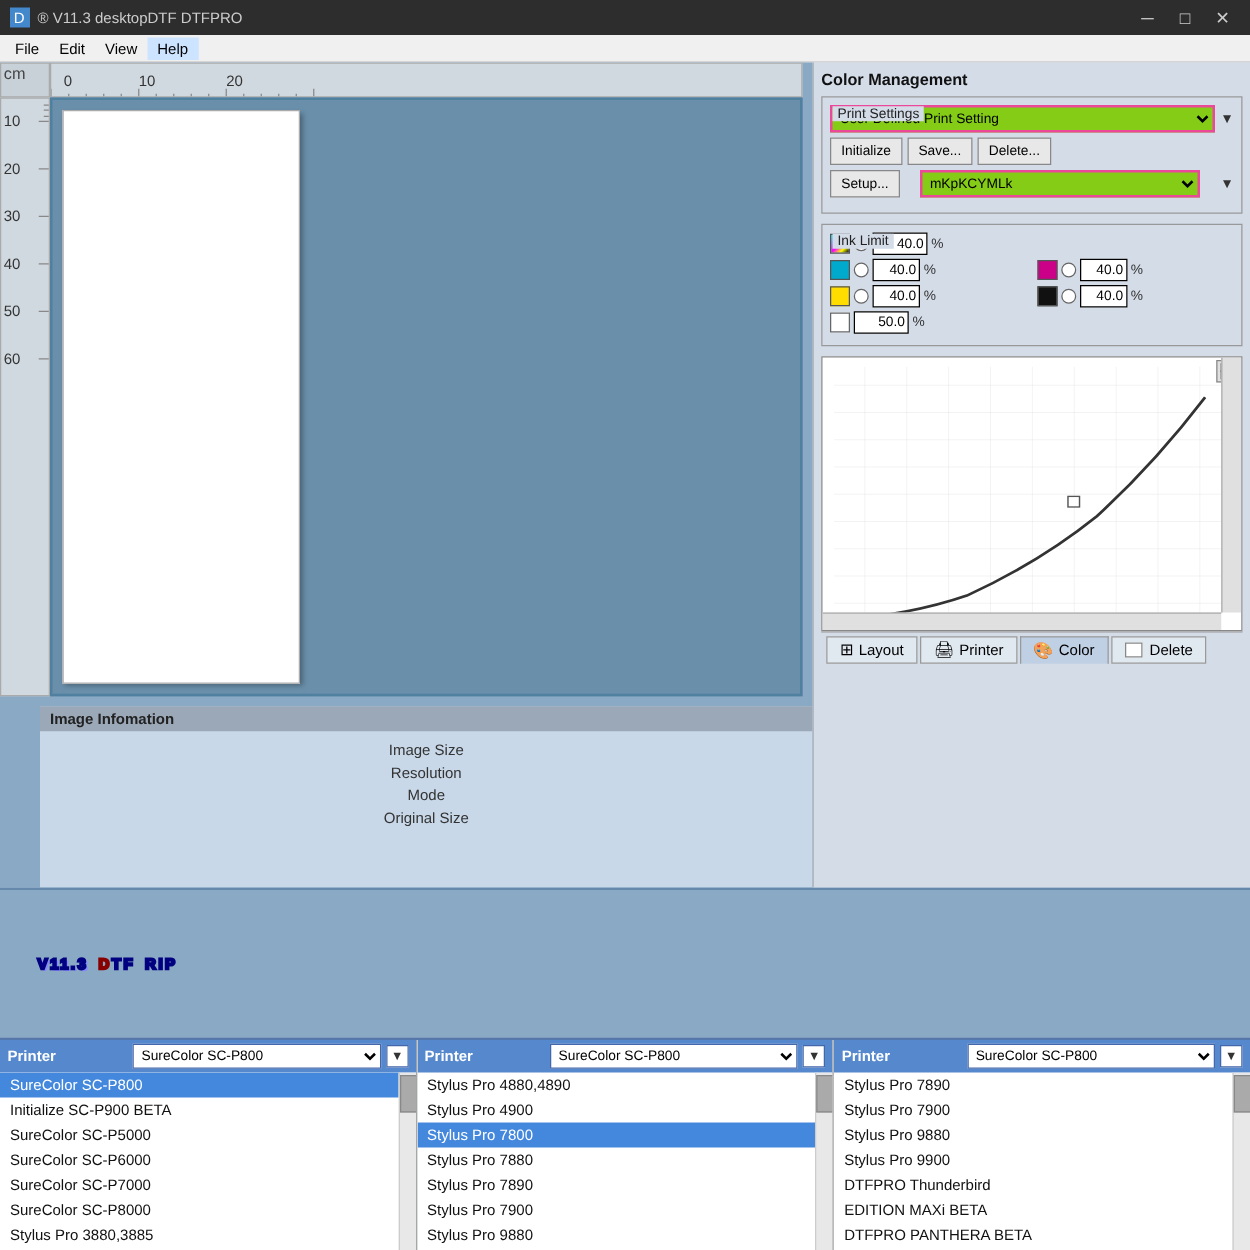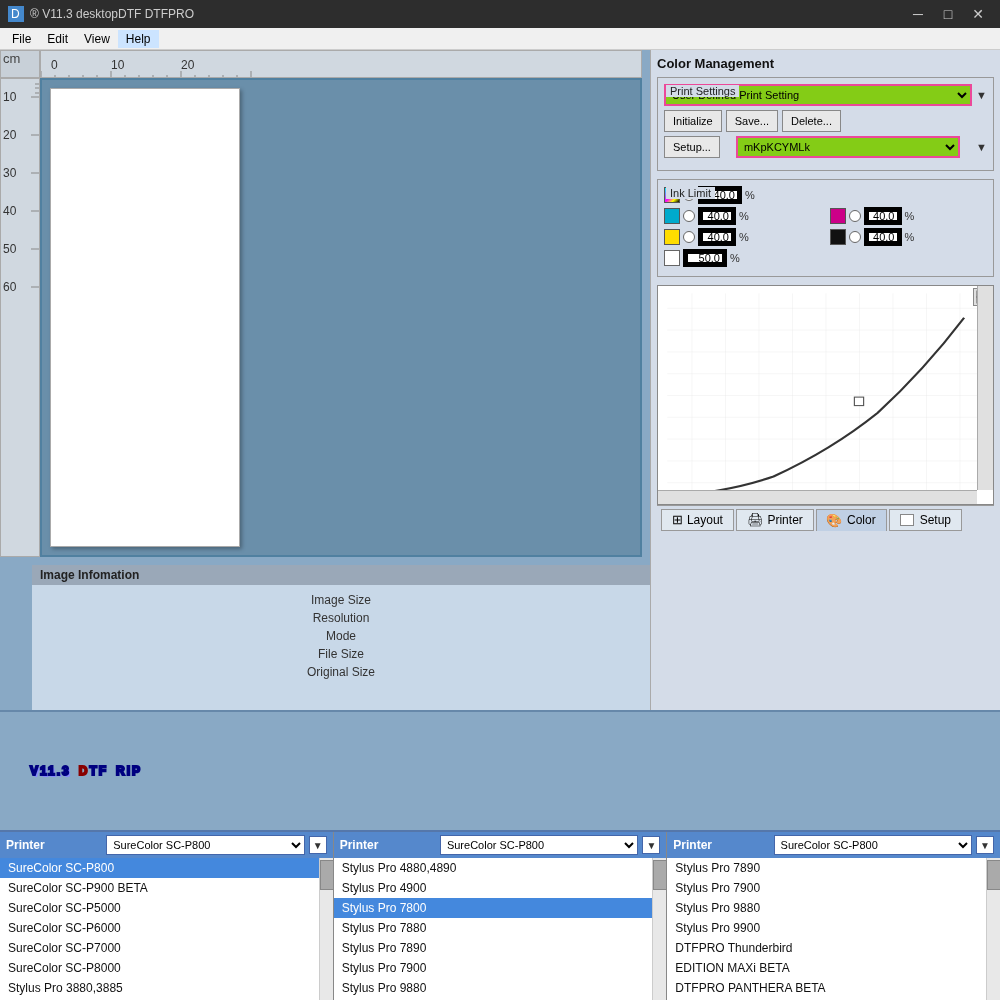--- a/index.html
+++ b/index.html
@@ -137,21 +137,21 @@
     .ink-swatch.cyan { background: #00aacc; }
     .ink-swatch.magenta { background: #cc0088; }
     .ink-swatch.yellow { background: #ffdd00; }
     .ink-swatch.black { background: #111; }
     .ink-swatch.white { background: white; border: 1px solid #666; }
     .radio-dot { width: 12px; height: 12px; border-radius: 50%; border: 1px solid #666; background: white; flex-shrink: 0; display: flex; align-items: center; justify-content: center; }
     .radio-dot.checked::after { content: ''; width: 6px; height: 6px; border-radius: 50%; background: #333; display: block; }
     .ink-val {
       width: 44px;
       height: 18px;
-      border: 5px solid #000000;
+      border: 1px solid #000000;
       background: white;
       text-align: right;
       padding-right: 2px;
       font-size: 11px;
     }
     .pct { font-size: 11px; color: #333; }
 
     
     .curve-area {
       background: white;
@@ -375,21 +375,20 @@
         <div class="page-white"></div>
       </div>
     </div>
 
     <div class="image-info-bar">
       <div class="image-info-title">Image Infomation</div>
       <div class="image-info-rows">
         <div class="image-info-row">Image Size</div>
         <div class="image-info-row">Resolution</div>
         <div class="image-info-row">Mode</div>
-        <div class="image-info-row">File Size</div>
         <div class="image-info-row">Original Size</div>
       </div>
     </div>
   </div>
 
   <div class="right-panel">
     <div class="panel-title">Color Management</div>
 
     <div class="group-box">
       <span class="group-box-title">Print Settings</span>
@@ -495,21 +494,21 @@
       <div class="tab-btn">
         <span class="tab-icon">🖨</span>
         <span>Printer</span>
       </div>
       <div class="tab-btn active">
         <span class="tab-icon">🎨</span>
         <span>Color</span>
       </div>
       <div class="tab-btn">
         <span style="display:inline-block;width:14px;height:12px;border:1px solid #888;background:white;margin-right:2px;"></span>
-        <span>Setup</span>
+        <span>Delete</span>
       </div>
     </div>
   </div>
 </div>
 
 <div class="big-text-area">
   <div style="
     font-size: 80px;
     font-weight: 900;
     font-family: Arial Black, Impact, Helvetica, sans-serif;
@@ -532,21 +531,21 @@
     <div class="dropdown-header">
       <span class="dropdown-label">Printer</span>
       <select class="dropdown-select">
         <option>SureColor SC-P800</option>
       </select>
       <div class="dropdown-arrow">▼</div>
     </div>
     <div style="display:flex;flex:1;overflow:hidden;">
       <div class="list-container">
         <div class="list-item selected">SureColor SC-P800</div>
-        <div class="list-item">SureColor SC-P900 BETA</div>
+        <div class="list-item">Initialize SC-P900 BETA</div>
         <div class="list-item">SureColor SC-P5000</div>
         <div class="list-item">SureColor SC-P6000</div>
         <div class="list-item">SureColor SC-P7000</div>
         <div class="list-item">SureColor SC-P8000</div>
         <div class="list-item">Stylus Pro 3880,3885</div>
 
       </div>
       <div class="list-scroll">
         <div style="width:14px;height:30px;background:#aaa;margin-top:2px;border:1px solid #888;"></div>
       </div>

